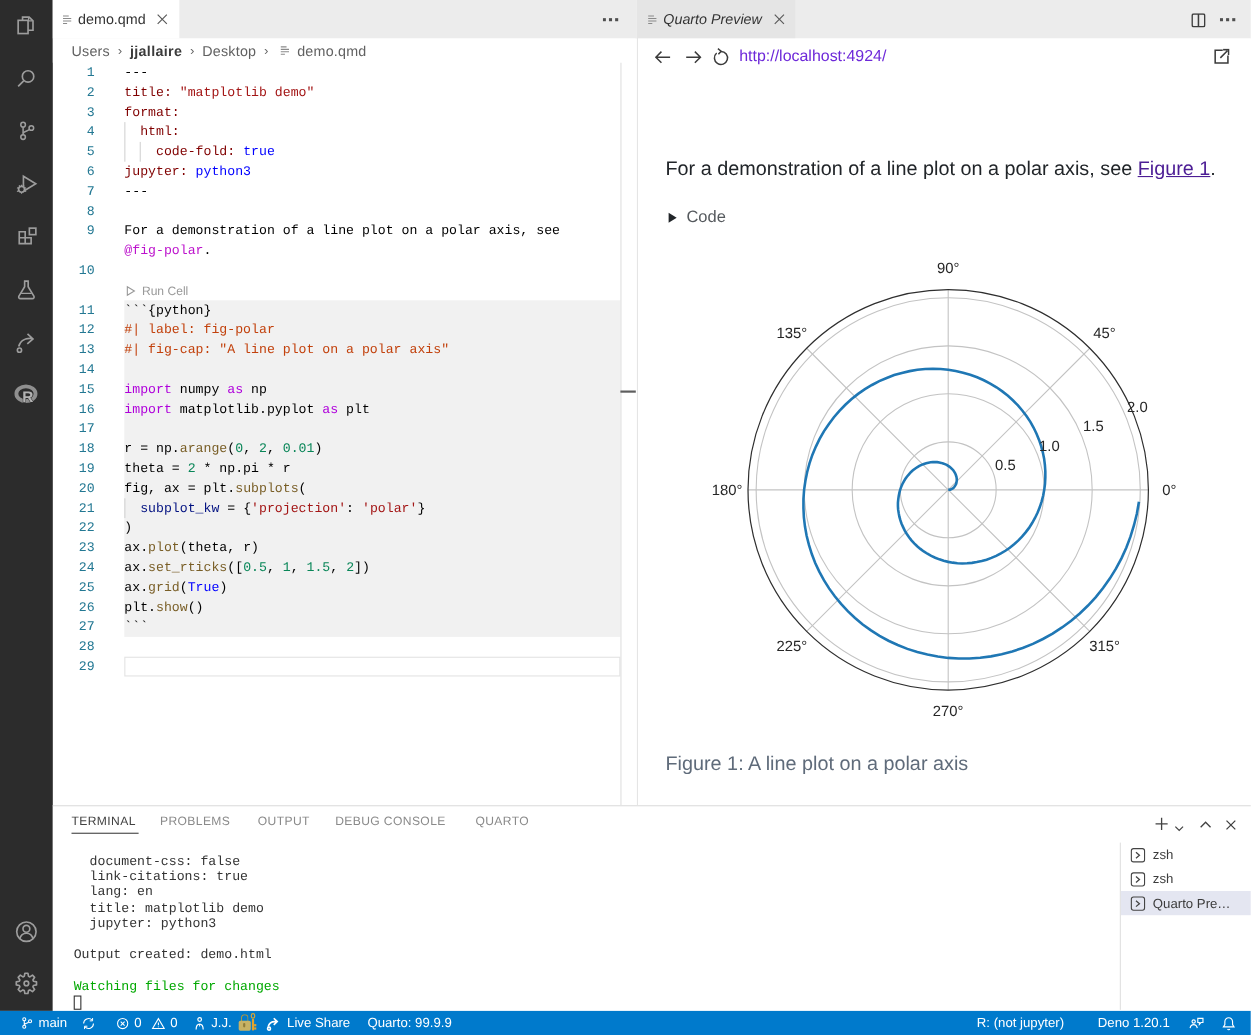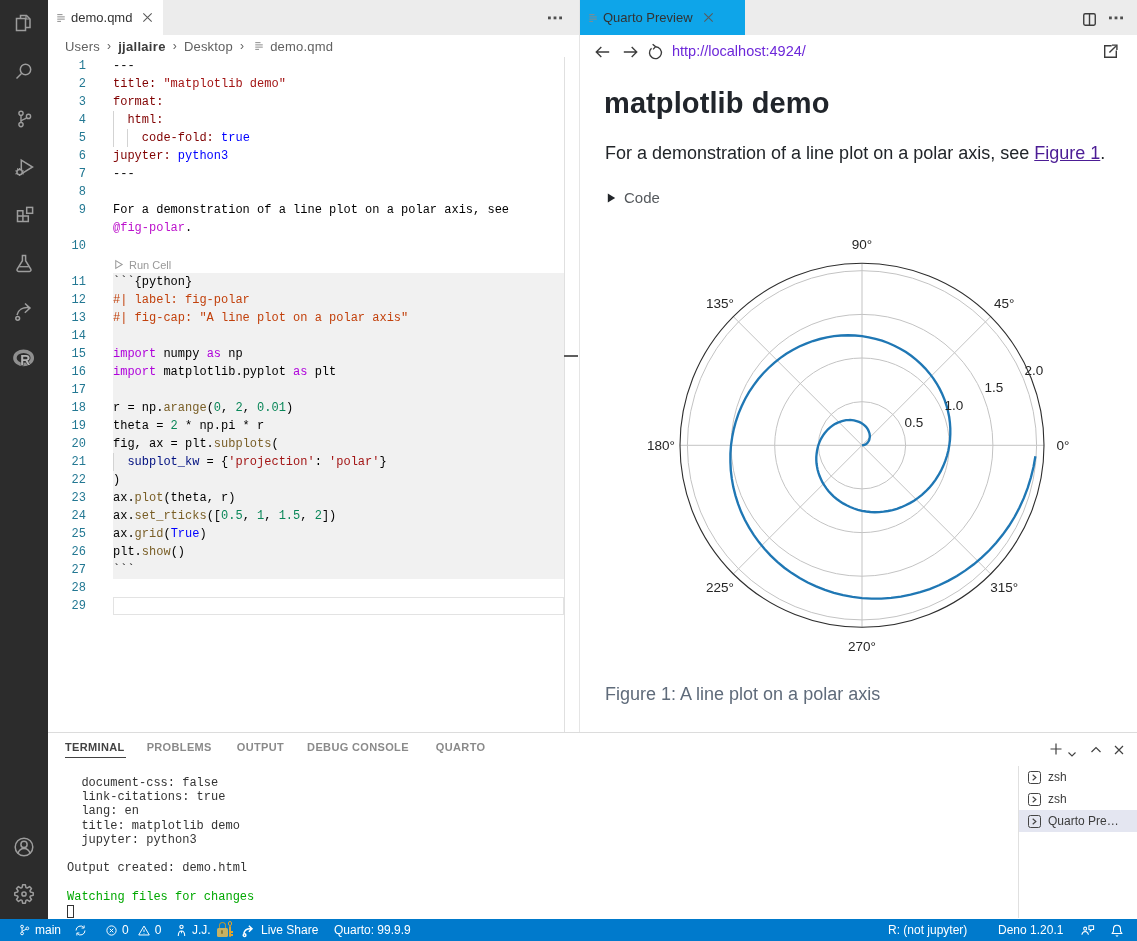--- a/index.html
+++ b/index.html
@@ -32,35 +32,35 @@
 #cellbg { position:absolute; left:113px; top:273px; width:451px; height:306px; background:#f1f1f1; }
 #curline { position:absolute; left:113px; top:597px; width:451px; height:18px; border:1px solid #e3e3e3; }
 .iguide { position:absolute; width:1px; background:#d3d3d3; }
 #ruler { position:absolute; left:564px; top:57px; width:1px; height:675px; background:#e0e0e0; }
 #odash { position:absolute; left:564px; top:355px; width:14px; height:2px; background:#5e5e5e; }
 #gdiv1 { position:absolute; left:579px; top:0; width:1px; height:732px; background:#e5e5e5; }
 #runcell { position:absolute; left:113px; top:256px; height:17px; color:#999;
   font-size:11px; display:flex; align-items:center; }
 
 #tabs2 { position:absolute; left:580px; top:0; width:557px; height:35px; background:#ececec; }
-#tab2 { position:absolute; left:580px; top:0; width:165px; height:35px; background:#0ea5e9;
-  display:flex; align-items:center; color:#333; font-size:13px; }
+#tab2 { position:absolute; left:580px; top:0; width:143px; height:35px; background:#e5e5e5;
+  display:flex; align-items:center; color:#333; font-size:13px;font-style:italic; }
 #navbar { position:absolute; left:580px; top:35px; width:557px; height:35px; background:#fff; }
 #url { position:absolute; left:672px; top:42.5px; font-size:14.5px; line-height:16px; color:#6d28d9; }
 .navic { position:absolute; top:43px; width:18px; height:18px; color:#3b3b3b; }
 
 #h1t { position:absolute; left:604px; top:86px; font-size:29px; line-height:34px; font-weight:700; color:#21252b; letter-spacing:0.1px; }
 #para { position:absolute; left:605px; top:143px; font-size:18px; line-height:20px; color:#212529; }
 #para a { color:#4c1d95; text-decoration:underline; }
 #codedet { position:absolute; left:606px; top:189px; font-size:15px; line-height:17px; color:#55595d; display:flex; align-items:center; }
 #fcap { position:absolute; left:605px; top:684px; font-size:18px; line-height:20px; color:#5f6b7a; }
 
 #panel { position:absolute; left:48px; top:732px; width:1089px; height:187px; background:#fff;
   border-top:1px solid #dcdcdc; }
-#ptabs { position:absolute; left:65px; top:741px; font-size:11px; color:#8a8a8a; letter-spacing:0.35px;font-weight:bold; }
+#ptabs { position:absolute; left:65px; top:741px; font-size:11px; color:#8a8a8a; letter-spacing:0.35px; }
 #ptabs span { margin-right:0; }
 #term { position:absolute; left:67px; top:776px; font:12px/14.2px "Liberation Mono", monospace;
   color:#333; white-space:pre; }
 .tgreen { color:#00a800; }
 #tcur { position:absolute; left:67px; top:904.5px; width:7px; height:13px; border:1px solid #333; }
 #tsep { position:absolute; left:1018px; top:766px; width:1px; height:152px; background:#e0e0e0; }
 .trow { position:absolute; left:1019px; width:118px; height:22px; display:flex; align-items:center;
   font-size:12px; color:#3c3c3c; }
 .tico { width:13px; height:13px; border:1px solid #444; border-radius:2.5px; margin-left:9px; margin-right:7px;
   display:flex; align-items:center; justify-content:center; }
@@ -252,21 +252,20 @@
       </svg></div>
 <div class="navic" style="left:646px"><svg width="18" height="18" viewBox="0 0 16 16" fill="none" stroke="#3b3b3b" stroke-width="1.2">
         <path d="M8.4 3.3A5.3 5.3 0 1 1 4.9 4.6"></path>
         <path d="M5.9 1.1l2.6 2.1-2.2 2.5"></path>
       </svg></div>
 <div id="url">http://localhost:4924/</div>
 <div class="abs" style="left:1103px;top:44px"><svg width="15" height="15" viewBox="0 0 15 15" fill="none" stroke="#3b3b3b" stroke-width="1.4">
         <path d="M8.6 1.7H1.7v11.6h11.6V6.4M6.4 8.6l6.4-6.4M8.9 1.1h5v5"></path>
       </svg></div>
 
-<div id="h1t">matplotlib demo</div>
 <div id="para">For a demonstration of a line plot on a polar axis, see <a>Figure 1</a>.</div>
 <div id="codedet"><svg width="11" height="12" viewBox="0 0 12 12" style="margin-right:7px">
         <path d="M2 1l8 5-8 5z" fill="#212529"></path>
       </svg>Code</div>
 <svg class="abs" style="left:580px;top:0" width="557" height="732" viewBox="0 0 557 732">
  <g fill="none" stroke="#c3c3c3" stroke-width="1">
   <circle cx="282" cy="445.3" r="43.6"></circle>
         <circle cx="282" cy="445.3" r="87.3"></circle>
   <circle cx="282" cy="445.3" r="130.9"></circle>
         <circle cx="282" cy="445.3" r="174.6"></circle>

